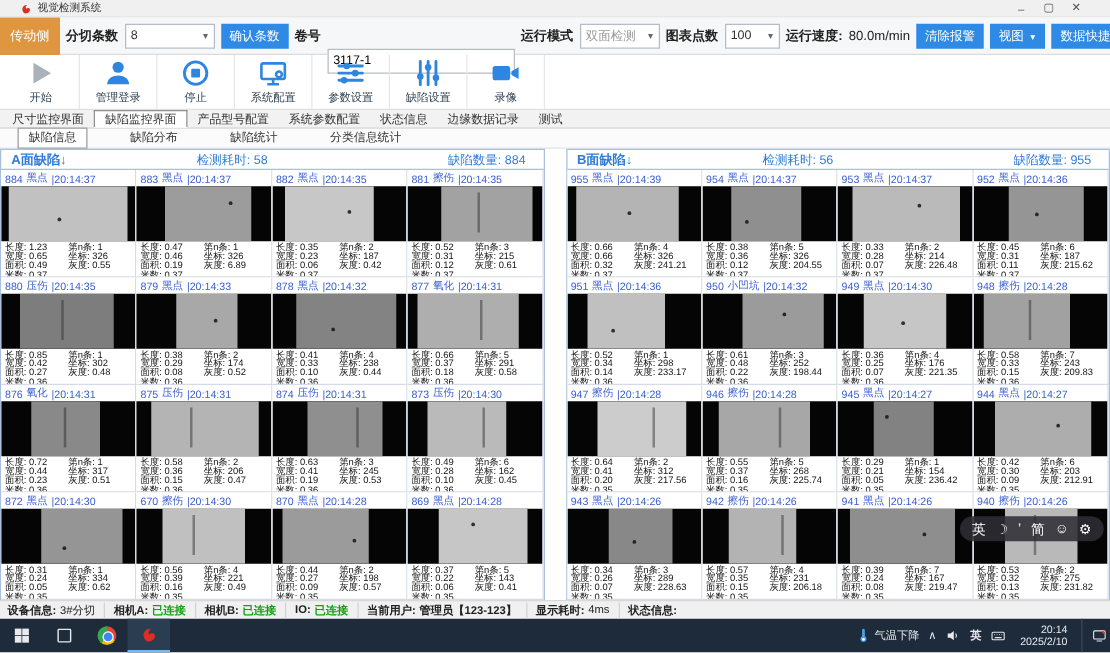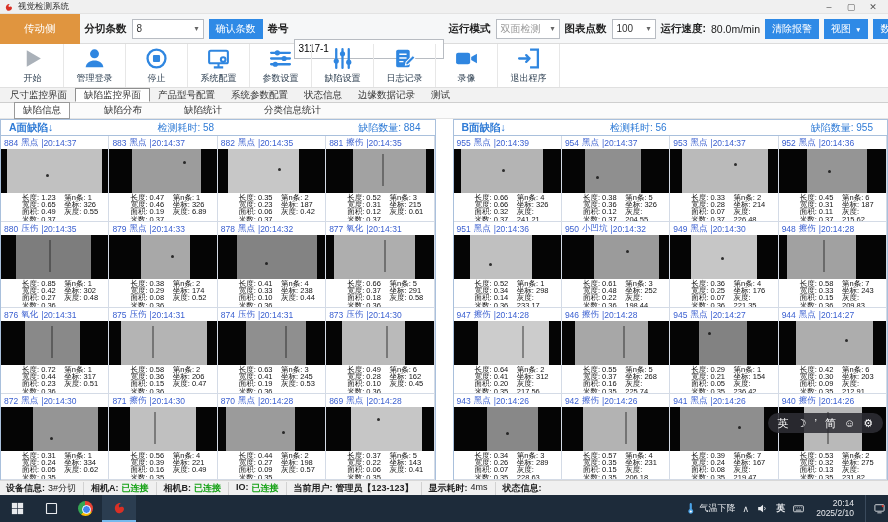--- a/index.html
+++ b/index.html
@@ -1,27 +1,27 @@
 <!DOCTYPE html>
 <html><head>
 <meta charset="utf-8">
 <style>
   * { margin:0; padding:0; box-sizing:border-box; }
   html,body { width:888px; height:522px; overflow:hidden; }
   body { font-family:"Liberation Sans","DejaVu Sans",sans-serif; background:#fff; position:relative; font-size:10px; color:#222; }
 
   
-  .titlebar { height:14px; background:#f0f0f0; display:flex; align-items:center; padding:0 4px; border-bottom:1px solid #e3e3e3; }
+  .titlebar { height:14px; background:#f0f0f0; display:flex; align-items:center; padding:0 16px; border-bottom:1px solid #e3e3e3; }
   .titlebar .logo { width:10px; height:10px; margin-right:4px; }
   .titlebar .ttl { font-size:8.5px; color:#333; flex:1; }
   .winbtn { width:22px; height:13px; display:flex; align-items:center; justify-content:center; color:#555; font-size:9px; }
 
   
   .toolbar1 { height:30px; background:#f6f7f8; border-bottom:1px solid #dcdcdc; display:flex; align-items:center; gap:5px; padding:0 0 0 0; }
-  .side-chip { height:30px; display:flex; align-items:center; justify-content:center; padding:0 24px; color:#fff; font-size:10.5px; flex:none; }
+  .side-chip { height:30px; display:flex; align-items:center; justify-content:center; padding:0 8px; color:#fff; font-size:10.5px; flex:none; }
   .side-chip.drive { background:#e0953f; }
   .tb-lbl { font-weight:bold; font-size:10.5px; color:#222; flex:none; }
   .select { background:#fff; border:1px solid #b8bcc2; height:20px; display:flex; align-items:center; padding:0 4px; position:relative; flex:none; font-size:10px; color:#333; }
   .select::after { content:"▾"; font-size:8px; color:#666; margin-left:auto; padding-left:4px; }
   .tb-input { height:20px; border:1px solid #b8bcc2; background:#fff; padding:0 4px; font-size:10px; font-family:inherit; flex:none; }
   .btn-blue { background:#2f8ae6; color:#fff; border:none; height:20px; padding:0 7px; font-size:10px; font-family:inherit; flex:none; cursor:pointer; }
   .btn-blue.dd::after { content:"▼"; font-size:6.5px; margin-left:4px; }
   .speed-val { font-size:10.5px; color:#222; flex:none; }
 
   
@@ -49,21 +49,21 @@
   .phead .ptitle { color:#2f7bd6; font-weight:bold; font-size:10.5px; }
   .phead .pmid { color:#2f7bd6; font-size:10px; margin-left:auto; margin-right:auto; transform:translateX(-20px); }
   .phead .pright { color:#2f7bd6; font-size:10px; margin-right:6px; }
   .grid { flex:1; display:grid; grid-template-columns:repeat(4,1fr); grid-auto-rows:86px; }
   .cell { border-right:1px solid #d4dbe6; border-bottom:1px solid #d4dbe6; display:flex; flex-direction:column; overflow:hidden; background:#fff; cursor:pointer; }
   .chead { height:13px; flex:none; display:flex; align-items:center; gap:3px; padding:0 3px; color:#3a5fd0; font-size:8.5px; white-space:nowrap; overflow:hidden; }
   .cimg { height:44px; flex:none; position:relative; background:#050505; overflow:hidden; }
   .photo { position:absolute; top:0; bottom:0; }
   .mark.dot { position:absolute; width:3px; height:3px; border-radius:50%; background:rgba(20,20,20,.85); }
   .mark.streak { position:absolute; top:12%; height:72%; width:2px; background:rgba(40,40,40,.45); }
-  .cinfo { flex:1; display:flex; font-size:7.5px; line-height:7.2px; padding:1px 3px 0 3px; color:#111;margin-left:18px; }
+  .cinfo { flex:1; display:flex; font-size:7.5px; line-height:7.2px; padding:1px 3px 0 3px; color:#111; }
   .ci-l { width:46%; }
   .ci-r { width:54%; padding-left:4px; }
   .ci-r .r1 { font-weight:normal; }
 
   
   .floatbar { position:absolute; right:5px; top:413px; height:20px; background:rgba(45,45,52,.88); border-radius:10px; display:flex; align-items:center; gap:8px; padding:0 10px; color:#fff; font-size:11px; z-index:8; }
   .floatbar span { cursor:pointer; }
 
   
   .statusbar { height:15px; background:#f0f0f0; border-top:1px solid #d8d8d8; display:flex; align-items:center; font-size:9px; color:#222; padding:0 4px; white-space:nowrap; }
@@ -168,39 +168,24 @@
       <span class="ico"><svg viewBox="0 0 24 24" stroke="currentColor" stroke-width="2.2" stroke-linecap="round">
           <path d="M6 3v18M12 3v18M18 3v18" fill="none"></path>
           <circle cx="6" cy="14.5" r="2.5" fill="currentColor" stroke="none"></circle>
           <circle cx="12" cy="7.5" r="2.5" fill="currentColor" stroke="none"></circle>
           <circle cx="18" cy="15.5" r="2.5" fill="currentColor" stroke="none"></circle>
         </svg></span>
       <span class="ilbl">缺陷设置</span>
     </div>
     <div class="icobtn">
       <span class="ico"><svg viewBox="0 0 24 24">
-          <rect x="4" y="3.5" width="13" height="17" rx="1.8" fill="currentColor"></rect>
-          <path d="M7 8h7M7 11.5h7M7 15h4" stroke="#fff" stroke-width="1.4"></path>
-          <path d="M13.5 15.5l6.5-6.5 2.2 2.2-6.5 6.5-2.8.6z" fill="currentColor" stroke="#fff" stroke-width="1"></path>
-        </svg></span>
-      <span class="ilbl">日志记录</span>
-    </div>
-    <div class="icobtn">
-      <span class="ico"><svg viewBox="0 0 24 24">
           <rect x="2" y="6.5" width="13.5" height="11" rx="2" fill="currentColor"></rect>
           <path d="M16.5 10.5l5.5-3v9l-5.5-3z" fill="currentColor"></path>
         </svg></span>
       <span class="ilbl">录像</span>
-    </div>
-    <div class="icobtn">
-      <span class="ico"><svg viewBox="0 0 24 24">
-          <path d="M13.5 3.5H21v17h-7.5" fill="none" stroke="currentColor" stroke-width="2.2"></path>
-          <path d="M3 12h10M13 12l-3.2-3.2M13 12l-3.2 3.2" fill="none" stroke="currentColor" stroke-width="2.2" stroke-linecap="round"></path>
-        </svg></span>
-      <span class="ilbl">退出程序</span>
     </div>
   </div>
 
 <div class="maintabs" id="main-tabs">
     <div class="tab">尺寸监控界面</div>
     <div class="tab active">缺陷监控界面</div>
     <div class="tab">产品型号配置</div>
     <div class="tab">系统参数配置</div>
     <div class="tab">状态信息</div>
     <div class="tab">边缘数据记录</div>
@@ -528,21 +513,21 @@
       </div>
       <div class="ci-r">
         <div class="r1">第n条: 1</div>
         <div class="r2">坐标: 334</div>
         <div class="r3">灰度: 0.62</div>
       </div>
     </div>
   </div>
         <div class="cell">
     <div class="chead">
-      <span class="cid">871</span>
+      <span class="cid">670</span>
       <span class="ctyp">擦伤</span>
       <span class="ctim">|20:14:30</span>
     </div>
     <div class="cimg">
       <div class="photo" style="left: 19%; right: 19%; background: rgb(192, 192, 192);"></div>
       <div class="mark streak" style="left: 42%;"></div>
     </div>
     <div class="cinfo">
       <div class="ci-l">
         <div class="l1">长度: 0.56</div>

